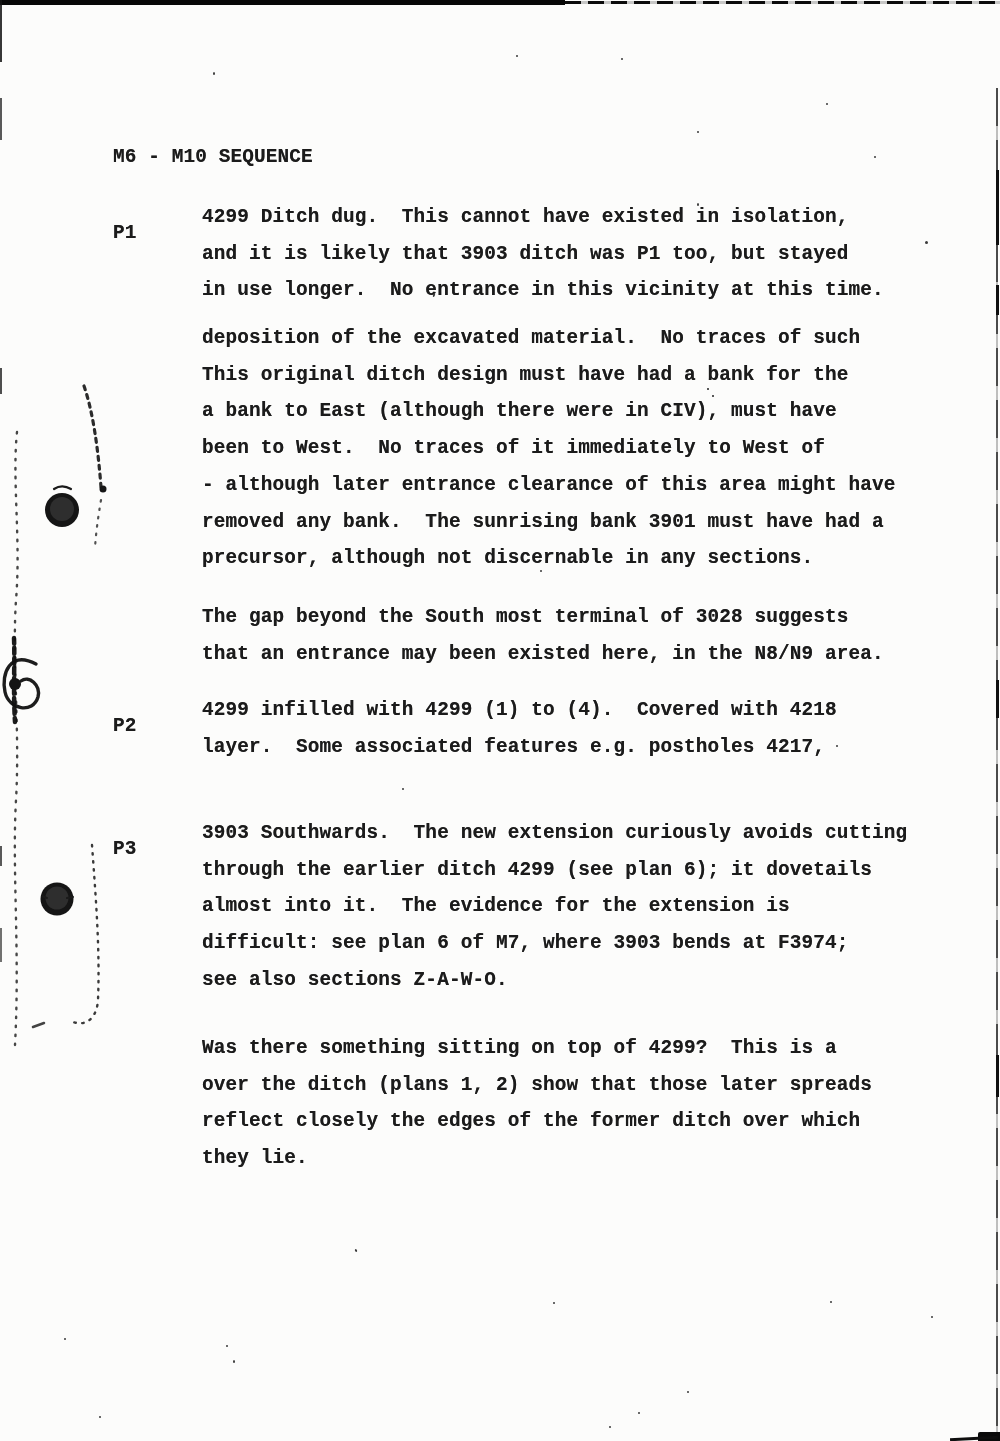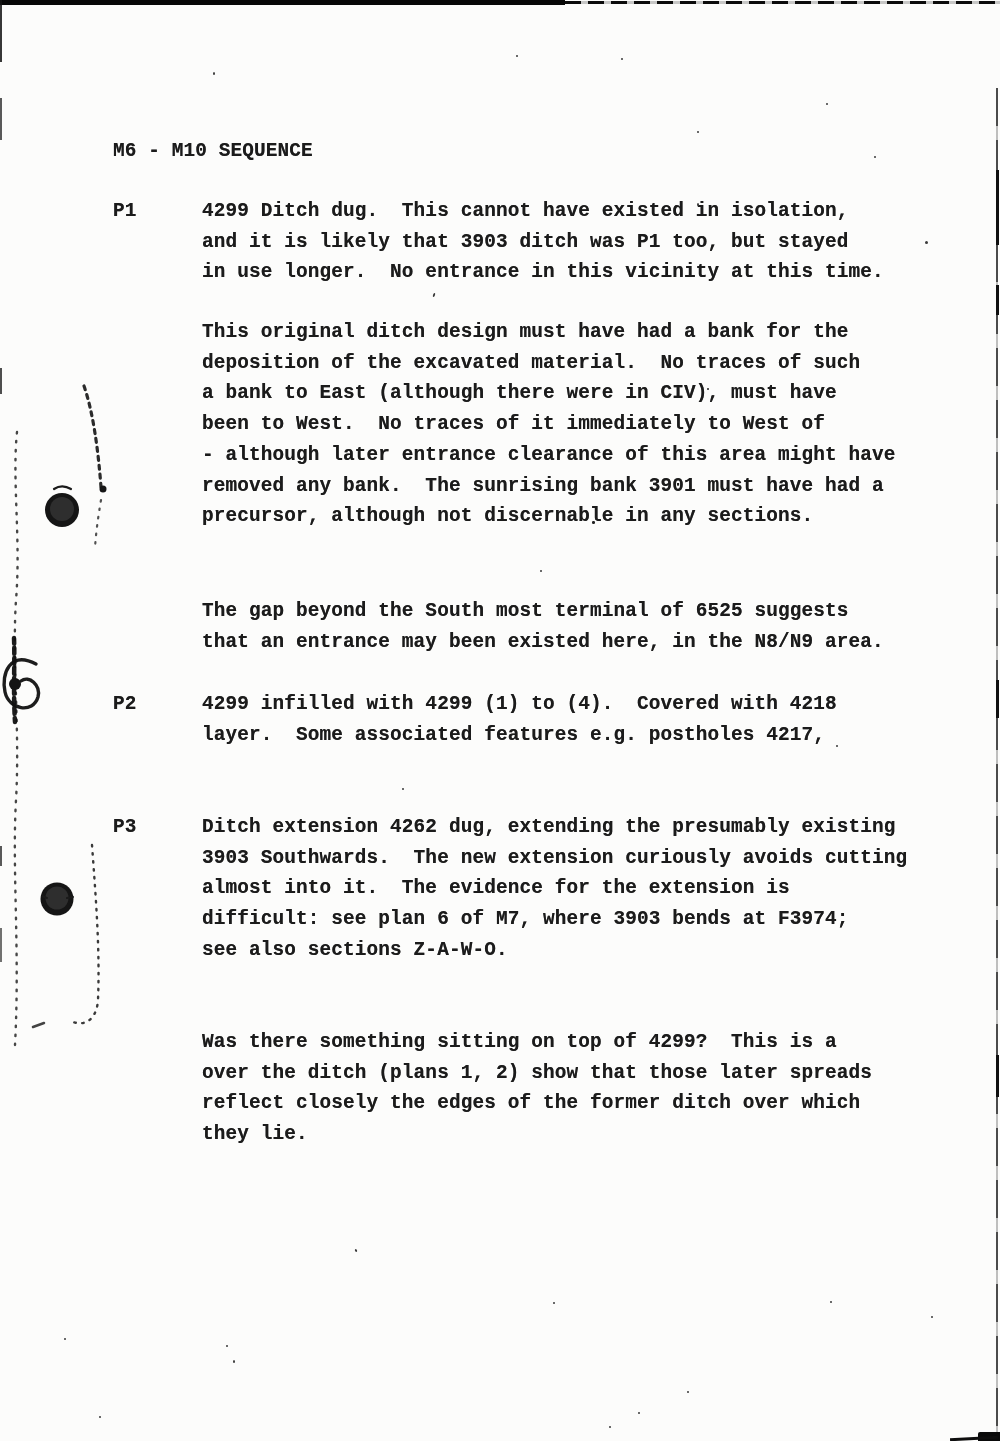--- a/index.html
+++ b/index.html
@@ -6,24 +6,25 @@
   .page{
     position:relative;width:1000px;height:1441px;margin:0 auto;
     background:#fcfcfb;overflow:hidden;
     font-family:"Liberation Mono","DejaVu Sans Mono",monospace;
   }
   
   .doc-title,.doc-line,.para-label{
     white-space:pre;font-size:19.4px;line-height:30.7px;font-weight:700;
     color:#1b1b1b;letter-spacing:.12px;
     text-shadow:0 0 .5px rgba(25,25,25,.65);
+    margin-top:6px;
   }
   .doc-title{position:absolute;left:113px;top:136px;}
   .para{position:absolute;left:0;}
-  .para-label{position:absolute;left:113px;top:0;}
+  .para-label{position:absolute;left:113px;top:16px;}
   .para-lines{position:absolute;left:202px;top:0;}
   .p0{top:196px}.p1{top:317px}.p2{top:596px}.p3{top:689px}.p4{top:812px}.p5{top:1027px}
   
   .edge-top-solid{position:absolute;left:0;top:0;width:565px;height:5px;background:#070707;}
   .edge-top-dashed{position:absolute;left:565px;top:1px;width:435px;height:3px;
     background:repeating-linear-gradient(90deg,#0b0b0b 0 16px,rgba(11,11,11,.22) 16px 23px);}
   .edge-left-seg{position:absolute;left:0;width:2px;background:#141414;}
   .els1{top:0;height:62px;opacity:.85}
   .els2{top:98px;height:42px;opacity:.7}
   .els3{top:368px;height:26px;opacity:.75}
@@ -94,50 +95,50 @@
     <div class="para-label">P1</div>
     <div class="para-lines">
       <div class="doc-line">4299 Ditch dug.  This cannot have existed in isolation,</div>
       <div class="doc-line">and it is likely that 3903 ditch was P1 too, but stayed</div>
       <div class="doc-line">in use longer.  No entrance in this vicinity at this time.</div>
     </div>
   </div>
 
   <div class="para p1">
     <div class="para-lines">
+      <div class="doc-line">deposition of the excavated material.  No traces of such</div>
       <div class="doc-line">This original ditch design must have had a bank for the</div>
-      <div class="doc-line">deposition of the excavated material.  No traces of such</div>
       <div class="doc-line">a bank to East (although there were in CIV), must have</div>
       <div class="doc-line">been to West.  No traces of it immediately to West of</div>
       <div class="doc-line">- although later entrance clearance of this area might have</div>
       <div class="doc-line">removed any bank.  The sunrising bank 3901 must have had a</div>
       <div class="doc-line">precursor, although not discernable in any sections.</div>
     </div>
   </div>
 
   <div class="para p2">
     <div class="para-lines">
-      <div class="doc-line">The gap beyond the South most terminal of 6525 suggests</div>
+      <div class="doc-line">The gap beyond the South most terminal of 3028 suggests</div>
       <div class="doc-line">that an entrance may been existed here, in the N8/N9 area.</div>
     </div>
   </div>
 
   <div class="para p3">
     <div class="para-label">P2</div>
     <div class="para-lines">
       <div class="doc-line">4299 infilled with 4299 (1) to (4).  Covered with 4218</div>
       <div class="doc-line">layer.  Some associated features e.g. postholes 4217,</div>
     </div>
   </div>
 
   <div class="para p4">
     <div class="para-label">P3</div>
     <div class="para-lines">
-      <div class="doc-line">Ditch extension 4262 dug, extending the presumably existing</div>
       <div class="doc-line">3903 Southwards.  The new extension curiously avoids cutting</div>
+      <div class="doc-line">through the earlier ditch 4299 (see plan 6); it dovetails</div>
       <div class="doc-line">almost into it.  The evidence for the extension is</div>
       <div class="doc-line">difficult: see plan 6 of M7, where 3903 bends at F3974;</div>
       <div class="doc-line">see also sections Z-A-W-O.</div>
     </div>
   </div>
 
   <div class="para p5">
     <div class="para-lines">
       <div class="doc-line">Was there something sitting on top of 4299?  This is a</div>
       <div class="doc-line">over the ditch (plans 1, 2) show that those later spreads</div>

